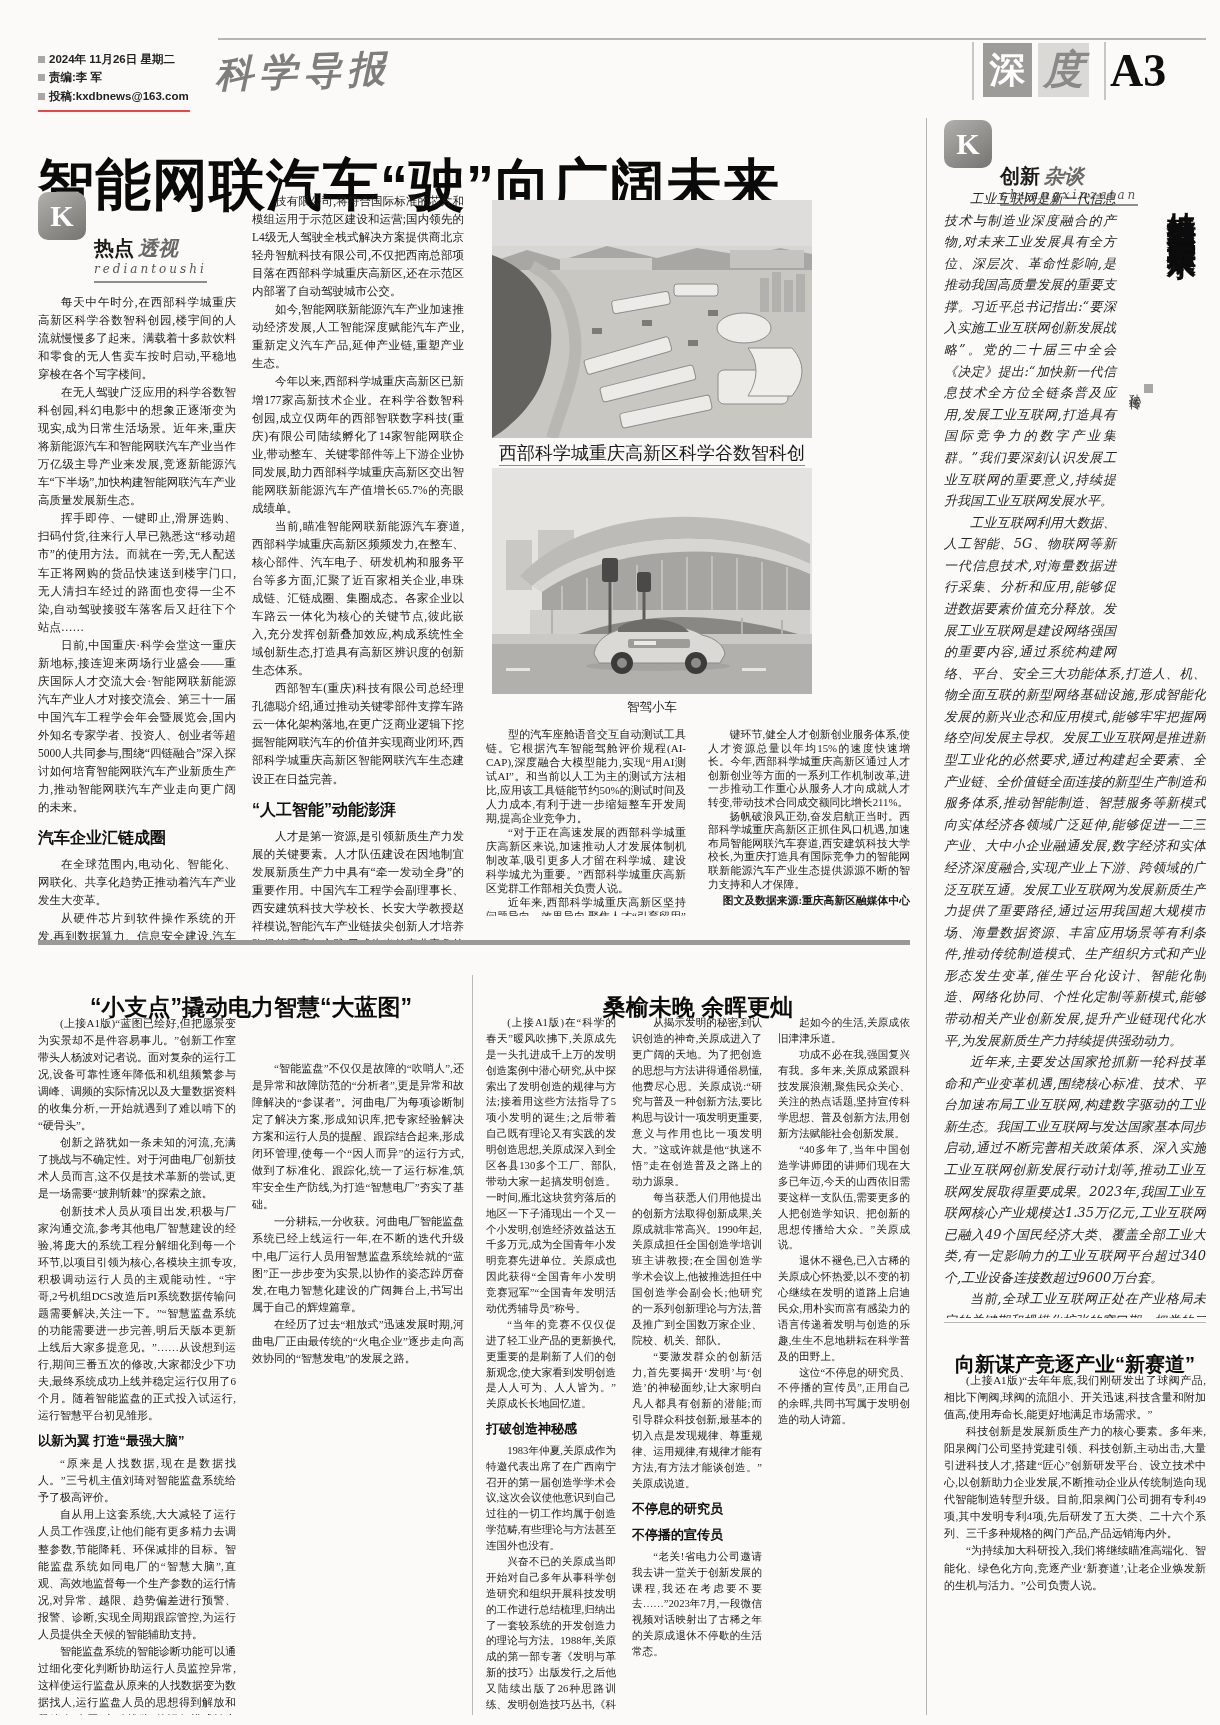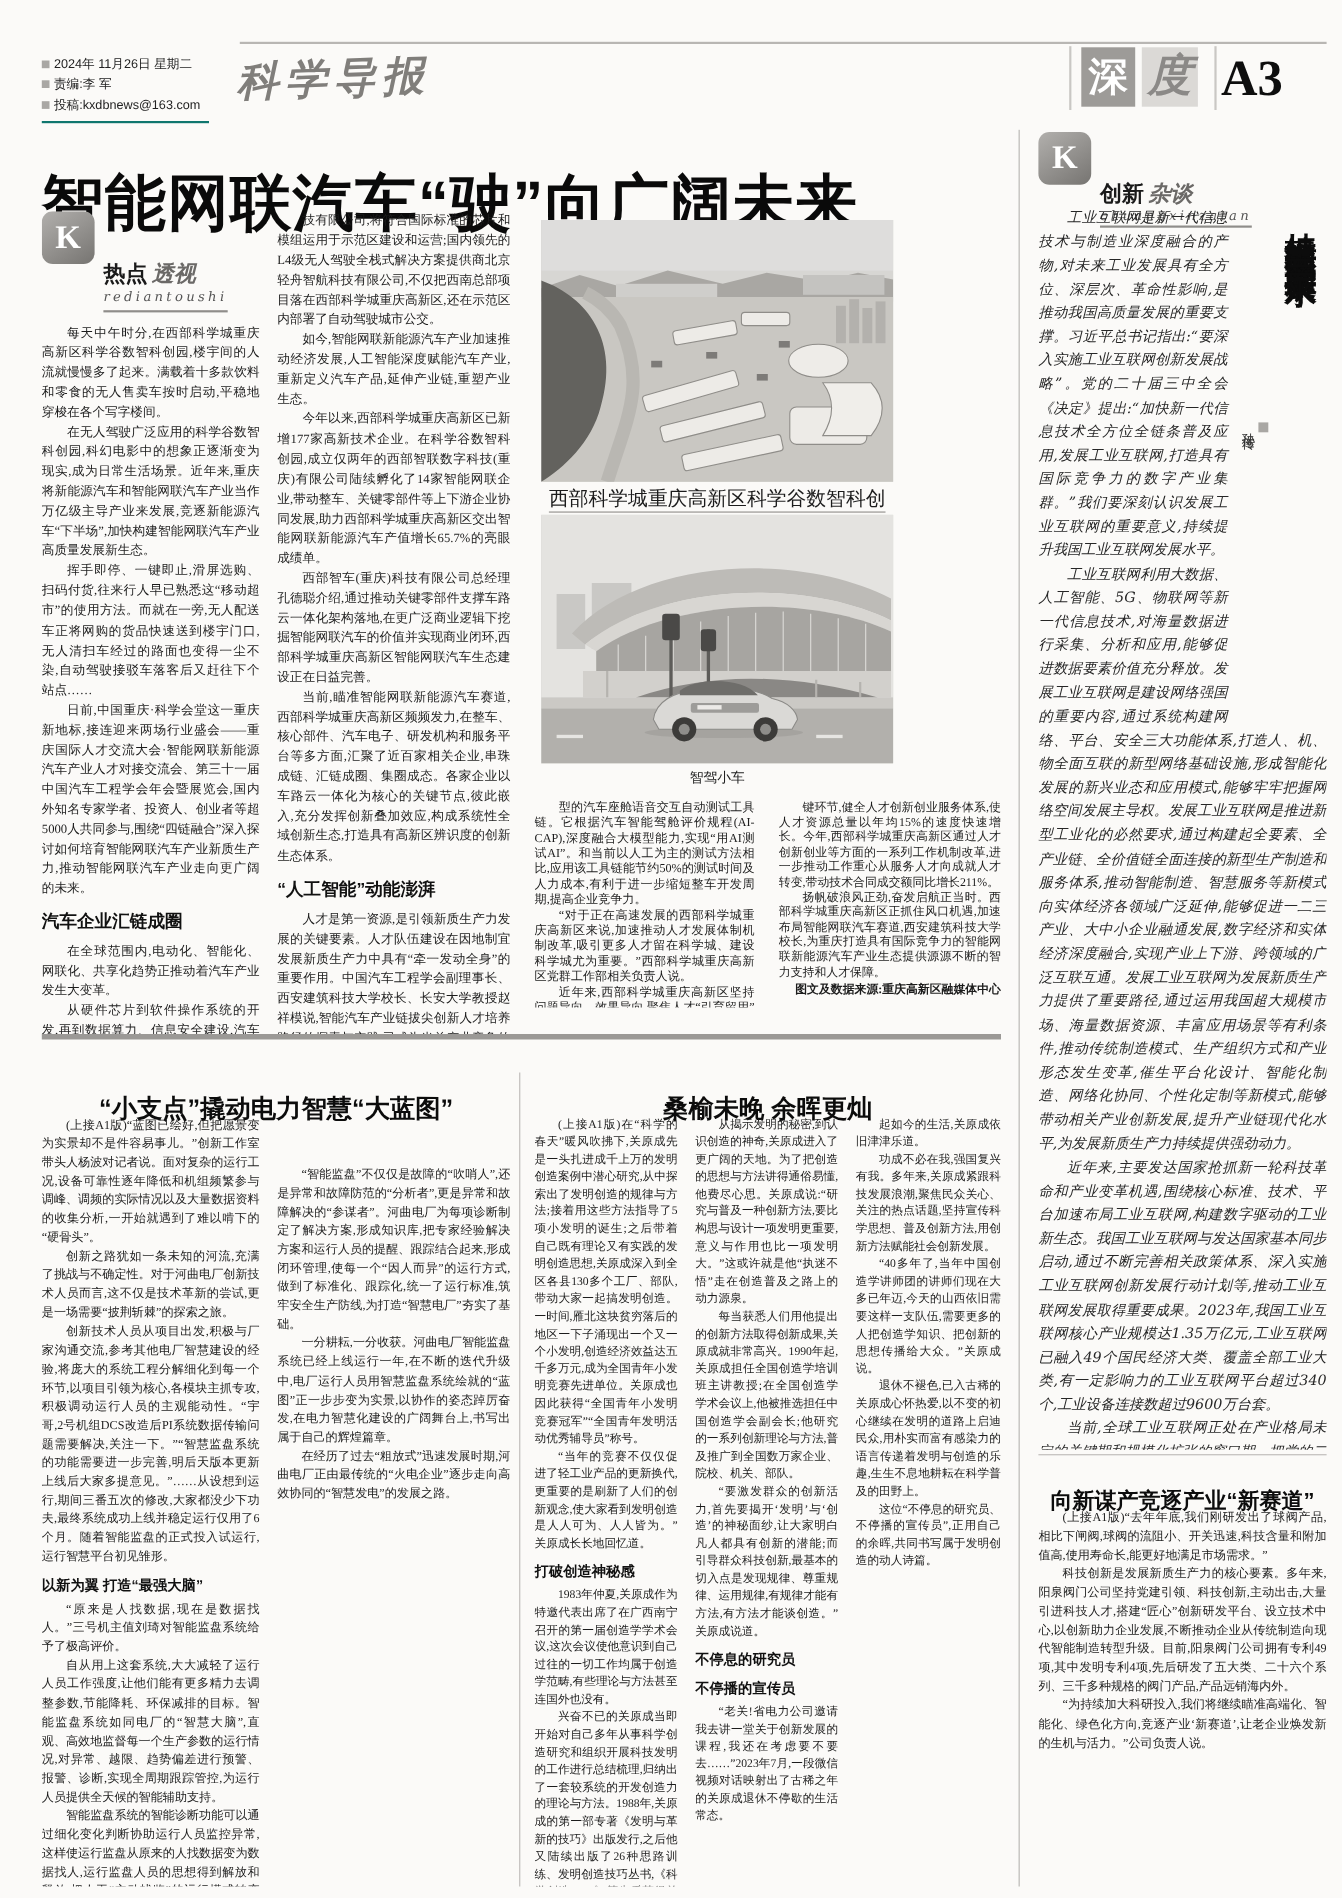--- a/index.html
+++ b/index.html
@@ -2,21 +2,21 @@
 <html lang="zh"><head>
 <meta charset="utf-8">
 <style>
   html,body{margin:0;padding:0;}
   body{width:1220px;height:1725px;background:#fbfaf8;position:relative;
        font-family:"Liberation Serif","DejaVu Serif",serif;color:#1c1c1c;overflow:hidden;}
   .abs{position:absolute;}
   
   .hdr-rule{left:218px;top:38px;width:988px;height:2px;background:#b8b6b3;}
   .dateblock{left:38px;top:50px;width:152px;font-family:"Liberation Sans",sans-serif;
-             font-size:11.5px;line-height:1.6;color:#222;border-bottom:2px solid #0f766e;padding-bottom:5px;}
+             font-size:11.5px;line-height:1.6;color:#222;border-bottom:2px solid #ef4444;padding-bottom:5px;font-weight:bold;}
   .dateblock .row{white-space:nowrap;}
   .sq{display:inline-block;width:7px;height:7px;background:#a9a7a4;margin-right:4px;}
   .masthead{left:215px;top:46px;width:190px;font-family:"DejaVu Serif",serif;font-weight:bold;
             font-style:italic;font-size:38px;letter-spacing:6px;color:#807e7b;transform:rotate(-2deg);}
   .vbar{top:42px;width:2px;height:58px;background:#c9c7c4;}
   .vbar.v1{left:972px;} .vbar.v2{left:1104px;}
   .sec-box1{left:983px;top:43px;width:49px;height:54px;background:#9d9b98;color:#fff;
             font-family:"Liberation Sans",sans-serif;font-weight:bold;font-size:36px;
             line-height:54px;text-align:center;}
   .sec-box2{left:1038px;top:43px;width:51px;height:54px;background:#dbd9d6;color:#8b8987;
@@ -119,22 +119,22 @@
         <h4 class="subhead">汽车企业汇链成圈</h4>
         <p class="para">在全球范围内,电动化、智能化、网联化、共享化趋势正推动着汽车产业发生大变革。</p>
         <p class="para">从硬件芯片到软件操作系统的开发,再到数据算力、信息安全建设,汽车产业边界进一步突破和重构,生态化融合协同已是发展必然。此外,智能网联和自动驾驶技术加速推动技术和产业融合,也带来巨大发展契机。</p>
       </div>
   </div>
 
   <div class="abs ncol mcol mcol2">
       <p class="para">技有限公司,将符合国际标准的芯片和模组运用于示范区建设和运营;国内领先的L4级无人驾驶全栈式解决方案提供商北京轻舟智航科技有限公司,不仅把西南总部项目落在西部科学城重庆高新区,还在示范区内部署了自动驾驶城市公交。</p>
       <p class="para">如今,智能网联新能源汽车产业加速推动经济发展,人工智能深度赋能汽车产业,重新定义汽车产品,延伸产业链,重塑产业生态。</p>
       <p class="para">今年以来,西部科学城重庆高新区已新增177家高新技术企业。在科学谷数智科创园,成立仅两年的西部智联数字科技(重庆)有限公司陆续孵化了14家智能网联企业,带动整车、关键零部件等上下游企业协同发展,助力西部科学城重庆高新区交出智能网联新能源汽车产值增长65.7%的亮眼成绩单。</p>
+      <p class="para">当前,瞄准智能网联新能源汽车赛道,西部科学城重庆高新区频频发力,在整车、核心部件、汽车电子、研发机构和服务平台等多方面,汇聚了近百家相关企业,串珠成链、汇链成圈、集圈成态。各家企业以车路云一体化为核心的关键节点,彼此嵌入,充分发挥创新叠加效应,构成系统性全域创新生态,打造具有高新区辨识度的创新生态体系。</p>
       <p class="para">西部智车(重庆)科技有限公司总经理孔德聪介绍,通过推动关键零部件支撑车路云一体化架构落地,在更广泛商业逻辑下挖掘智能网联汽车的价值并实现商业闭环,西部科学城重庆高新区智能网联汽车生态建设正在日益完善。</p>
-      <p class="para">当前,瞄准智能网联新能源汽车赛道,西部科学城重庆高新区频频发力,在整车、核心部件、汽车电子、研发机构和服务平台等多方面,汇聚了近百家相关企业,串珠成链、汇链成圈、集圈成态。各家企业以车路云一体化为核心的关键节点,彼此嵌入,充分发挥创新叠加效应,构成系统性全域创新生态,打造具有高新区辨识度的创新生态体系。</p>
       <h4 class="subhead">“人工智能”动能澎湃</h4>
       <p class="para">人才是第一资源,是引领新质生产力发展的关键要素。人才队伍建设在因地制宜发展新质生产力中具有“牵一发动全身”的重要作用。中国汽车工程学会副理事长、西安建筑科技大学校长、长安大学教授赵祥模说,智能汽车产业链拔尖创新人才培养路径的探索与实践,已成为当前产业竞争的一个重要基点。</p>
     </div>
 
   <div class="abs photo">
     <svg width="320" height="238" viewBox="0 0 320 238">
       <rect width="320" height="238" fill="#d7d6d3"></rect>
       <rect width="320" height="46" fill="#dedddc"></rect>
       <path d="M0,62 L35,50 70,60 115,46 165,58 205,48 255,56 288,48 320,54 L320,74 L0,74 Z" fill="#a9a7a3"></path>
       <rect x="68" y="58" width="92" height="12" fill="#cfcecb"></rect>

